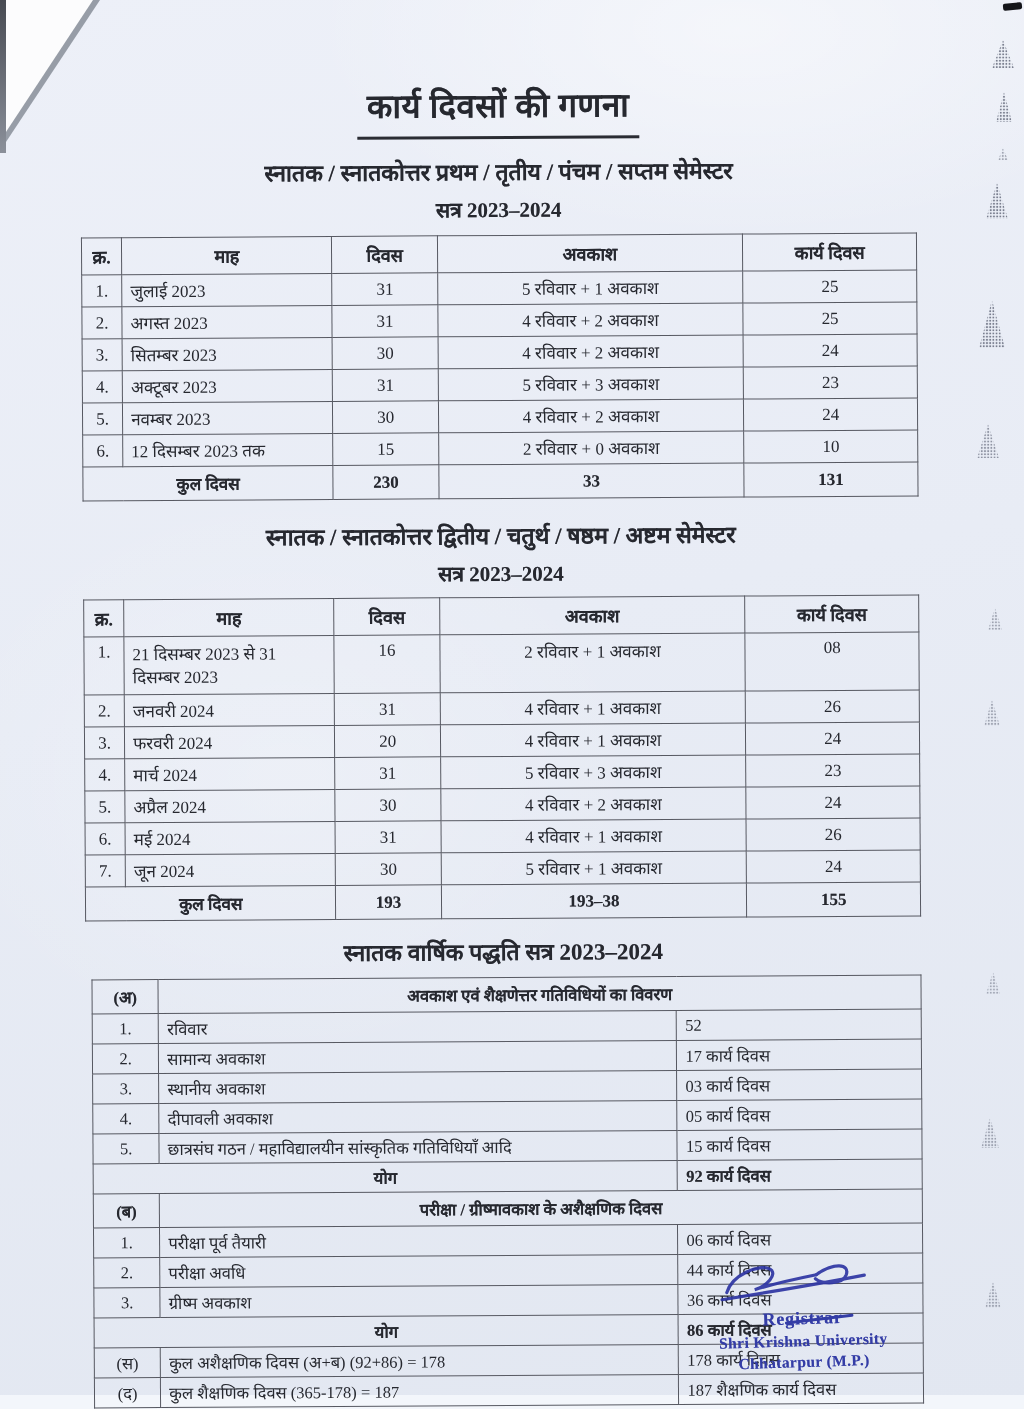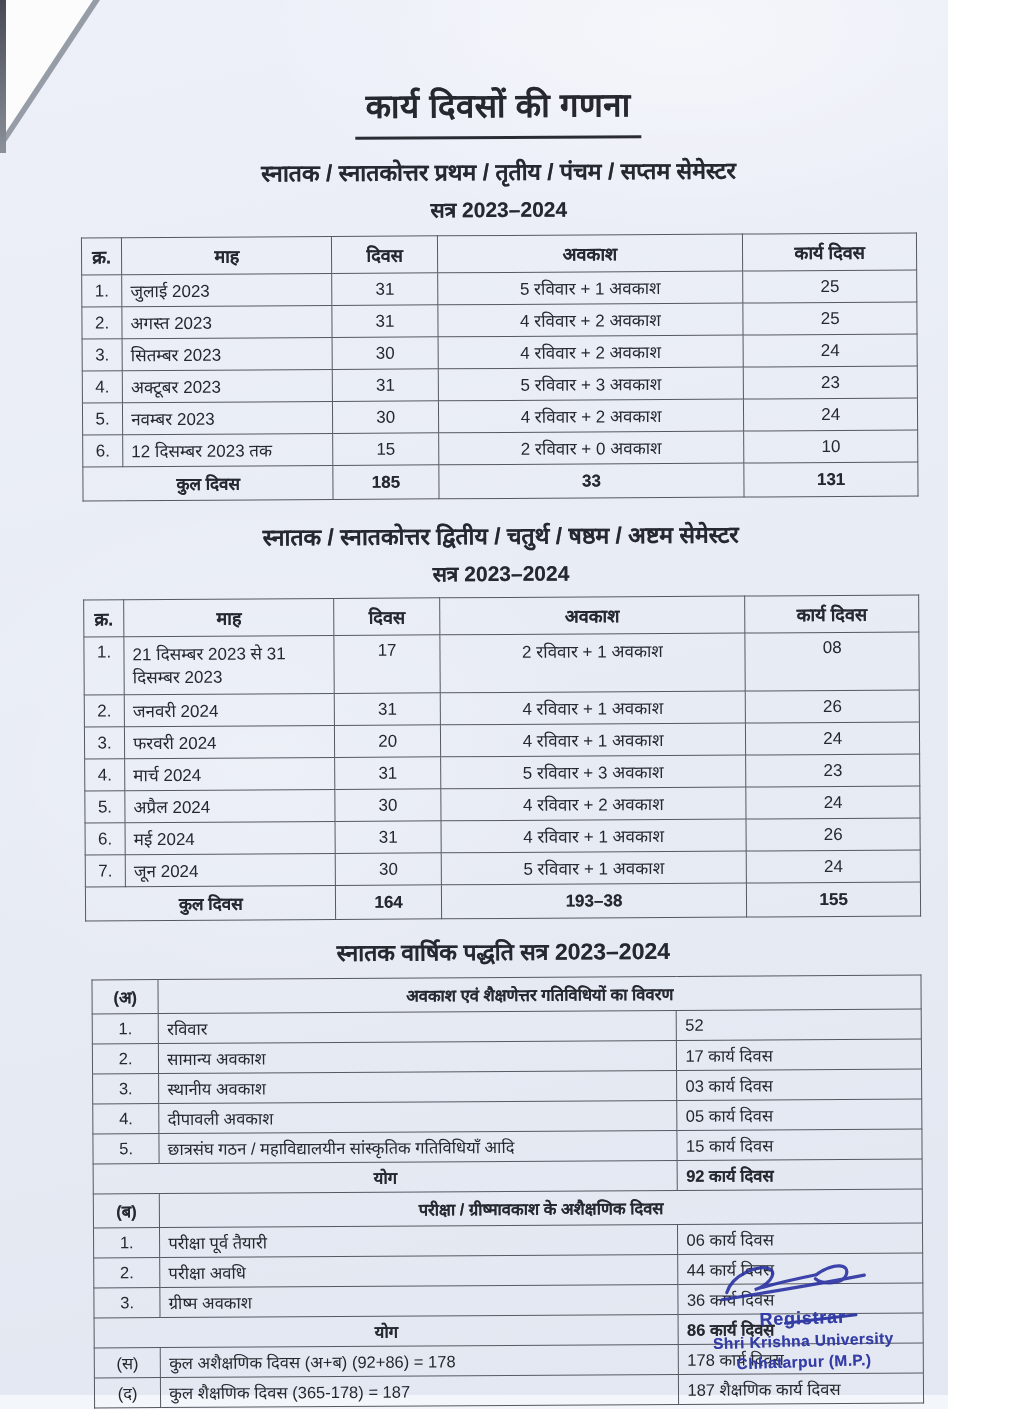--- a/index.html
+++ b/index.html
@@ -1,20 +1,20 @@
 <!DOCTYPE html>
 <html><head>
 <meta charset="utf-8">
 <style>
   html,body{margin:0;padding:0;}
   .page{
     position:relative;
-    width:948px;height:1409px;
+    width:1024px;height:1409px;
     overflow:hidden;
-    font-family:Liberation Sans, sans-serif;
+    font-family:Liberation Serif, serif;
     color:#26282f;
     background:
       radial-gradient(ellipse 620px 300px at 72% 2%, rgba(255,255,255,.45), transparent 70%),
       radial-gradient(ellipse 520px 420px at 28% 55%, rgba(255,255,255,.22), transparent 70%),
       linear-gradient(168deg,#edf0f8 0%,#e8ecf5 45%,#e2e7f1 100%);
   }
   
   .corner-edge{position:absolute;left:0;top:0;width:100px;height:151px;background:#979da7;
     clip-path:polygon(0 0,100% 0,0 100%);}
   .corner-fold{position:absolute;left:0;top:0;width:93px;height:141px;background:#fcfcfd;
@@ -150,21 +150,21 @@
       </tr>
       <tr>
         <td class="c">6.</td>
         <td class="l">12 दिसम्बर 2023 तक</td>
         <td class="c">15</td>
         <td class="c">2 रविवार + 0 अवकाश</td>
         <td class="c">10</td>
       </tr>
       <tr class="total-row">
         <td class="c bold" colspan="2">कुल दिवस</td>
-        <td class="c bold">185</td>
+        <td class="c bold">230</td>
         <td class="c bold">33</td>
         <td class="c bold">131</td>
       </tr>
     </tbody>
       </table>
 
     <div class="sem-heading center" style="margin-top:18px;">स्नातक / स्नातकोत्तर द्वितीय / चतुर्थ / षष्ठम / अष्टम सेमेस्टर</div>
     <div class="session center" style="margin-bottom:10px;">सत्र 2023–2024</div>
 
     <table class="wd-table" style="margin-bottom:16px;">
@@ -179,21 +179,21 @@
           <tr>
         <th class="c">क्र.</th>
         <th class="c">माह</th>
         <th class="c">दिवस</th>
         <th class="c">अवकाश</th>
         <th class="c">कार्य दिवस</th>
       </tr>
       <tr class="row-tall">
         <td class="c">1.</td>
         <td class="l">21 दिसम्बर 2023 से 31 दिसम्बर 2023</td>
-        <td class="c">17</td>
+        <td class="c">16</td>
         <td class="c">2 रविवार + 1 अवकाश</td>
         <td class="c">08</td>
       </tr>
       <tr>
         <td class="c">2.</td>
         <td class="l">जनवरी 2024</td>
         <td class="c">31</td>
         <td class="c">4 रविवार + 1 अवकाश</td>
         <td class="c">26</td>
       </tr>
@@ -227,21 +227,21 @@
       </tr>
       <tr>
         <td class="c">7.</td>
         <td class="l">जून 2024</td>
         <td class="c">30</td>
         <td class="c">5 रविवार + 1 अवकाश</td>
         <td class="c">24</td>
       </tr>
       <tr class="total-row">
         <td class="c bold" colspan="2">कुल दिवस</td>
-        <td class="c bold">164</td>
+        <td class="c bold">193</td>
         <td class="c bold">193–38</td>
         <td class="c bold">155</td>
       </tr>
     </tbody>
       </table>
 
     <div class="annual-heading center">स्नातक वार्षिक पद्धति सत्र 2023–2024</div>
 
     <table class="t3">
       <colgroup>

